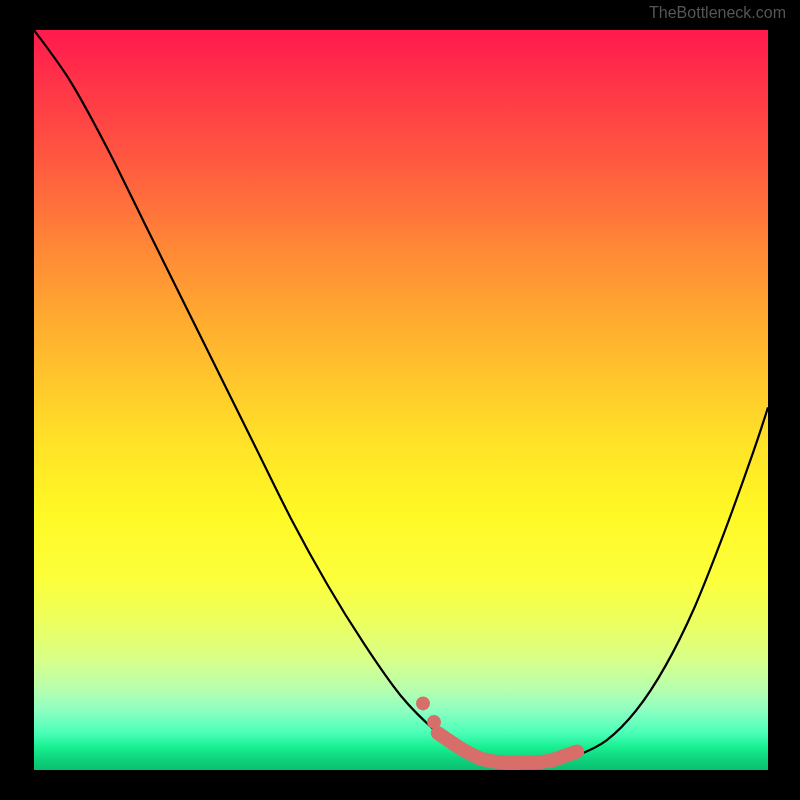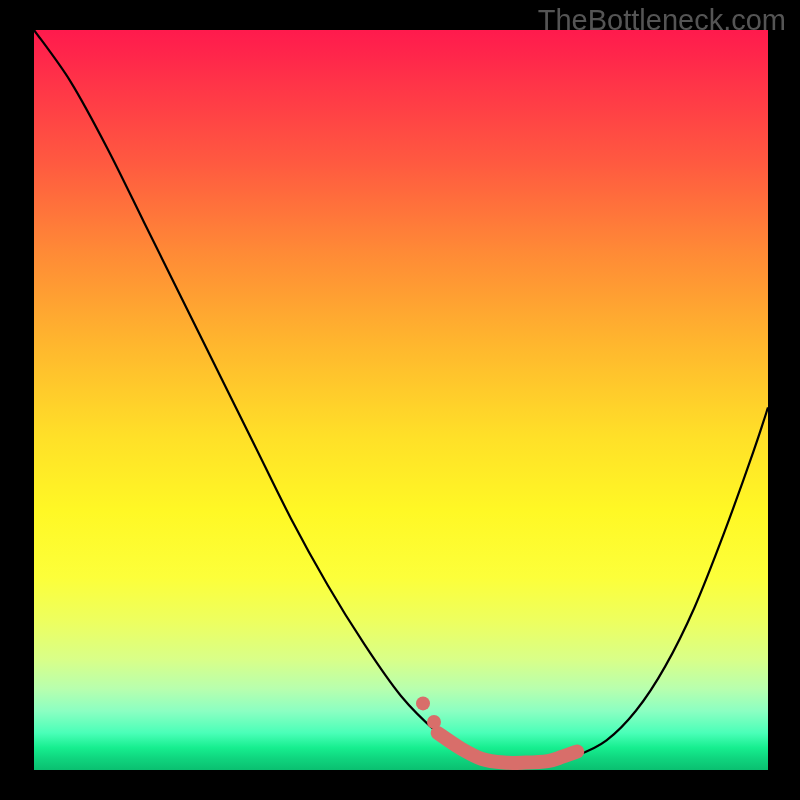--- a/index.html
+++ b/index.html
@@ -9,21 +9,21 @@
     background: #000;
     position: relative;
     font-family: Arial, sans-serif;
     overflow: hidden;
   }
   .watermark {
     position: absolute;
     top: 4px;
     right: 14px;
     color: #555;
-    font-size: 29px;
+    font-size: 16px;
     font-weight: 500;
     z-index: 10;
   }
   .plot-area {
     position: absolute;
     left: 34px;
     top: 30px;
     width: 734px;
     height: 740px;
     background: linear-gradient(to bottom,

